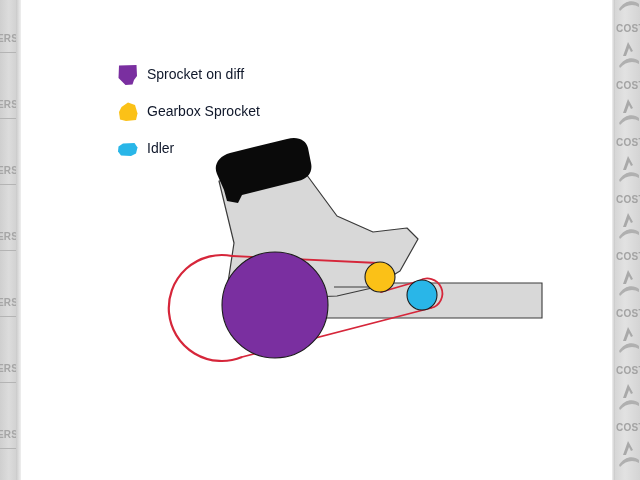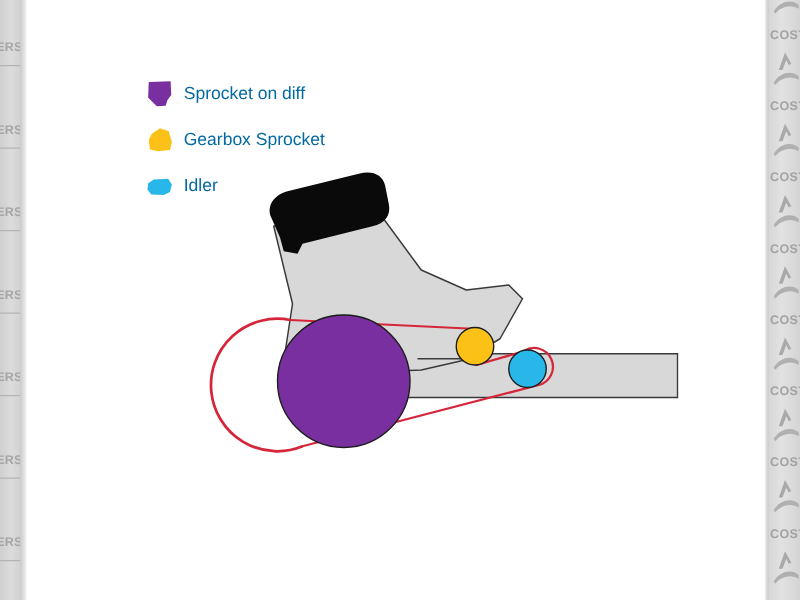--- a/index.html
+++ b/index.html
@@ -141,21 +141,21 @@
     top: 2px;
     width: 22px;
     height: 22px;
   }
   .legend-label {
     position: absolute;
     left: 30px;
     top: 2px;
     font-family: "Liberation Sans", sans-serif;
     font-size: 14px;
-    color: #0369a1;
+    color: #0f172a;
     white-space: nowrap;
     line-height: 20px;
   }
 
   #diagram {
     position: absolute;
     left: 0;
     top: 0;
     width: 591px;
     height: 480px;

